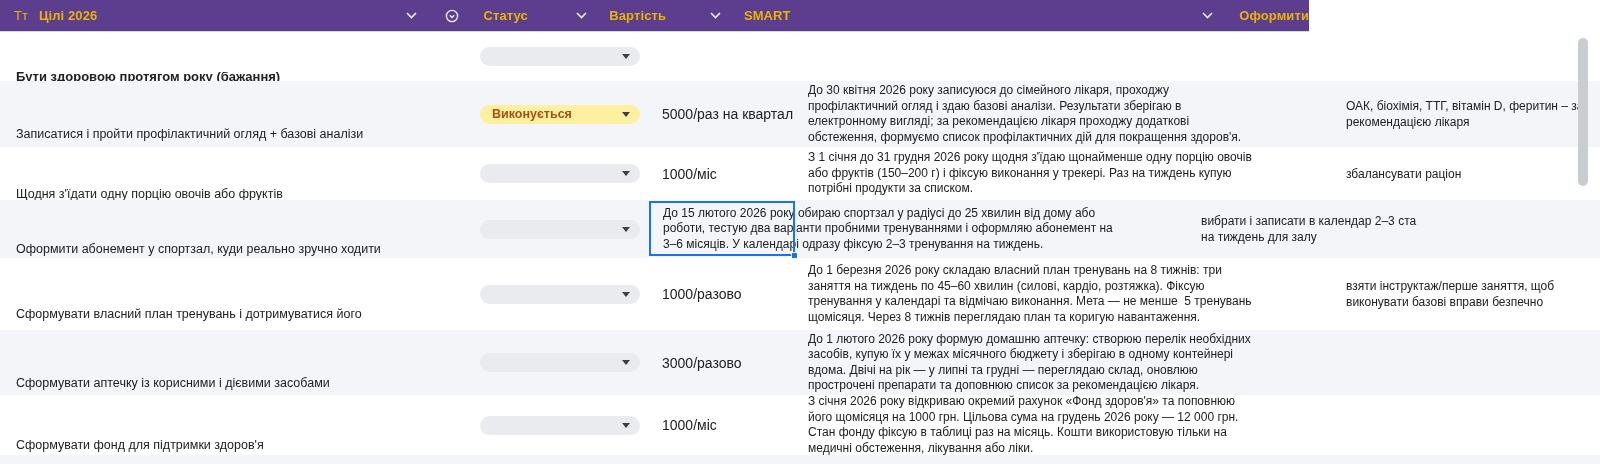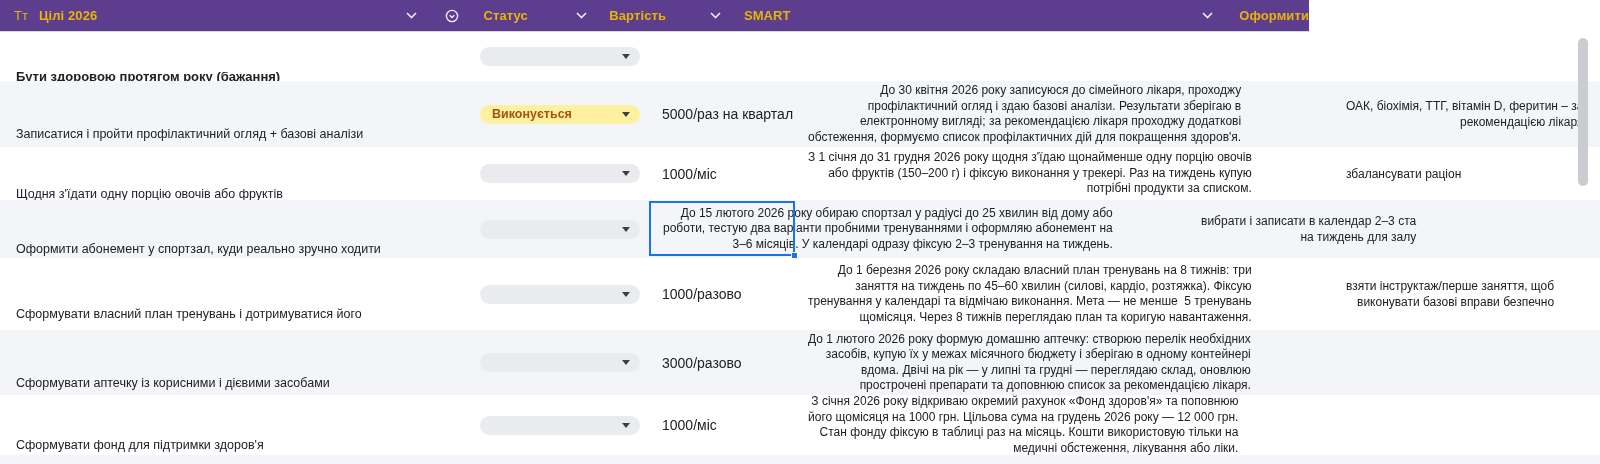--- a/index.html
+++ b/index.html
@@ -27,21 +27,21 @@
   .rows { position:absolute; left:0; top:32px; width:1600px; }
   .row { display:flex; width:1600px; box-sizing:border-box; }
   .row.band { background:var(--band); }
   .c { box-sizing:border-box; display:flex; align-items:center; overflow:hidden; }
   .c-goal  { width:465px; padding-left:16px; font-size:12.5px;margin-top:40px; }
   .c-goal.bold { font-weight:bold; font-size:13px; }
   .c-status{ width:185px; }
   .c-cost  { width:145px; padding-left:12px; font-size:14px;text-align:center; }
   .c-smart { width:537px; padding-left:13px; font-size:12px; line-height:15.5px; }
   .c-notes { flex:1; padding-left:14px; font-size:12px; line-height:16px; }
-  .pre { white-space:pre;text-align:right; }
+  .pre { white-space:pre; }
   
   .pill {
     position:relative; margin-left:15px; width:160px; height:19px;
     border-radius:10px; background:var(--pill-bg);
     display:flex; align-items:center; box-sizing:border-box; padding-left:12px;
     font-size:12.5px;
     font-weight:bold;
   }
   .pill.yellow { background:var(--pill-yellow-bg); color:var(--pill-yellow-text); }
   .pill .tri {

